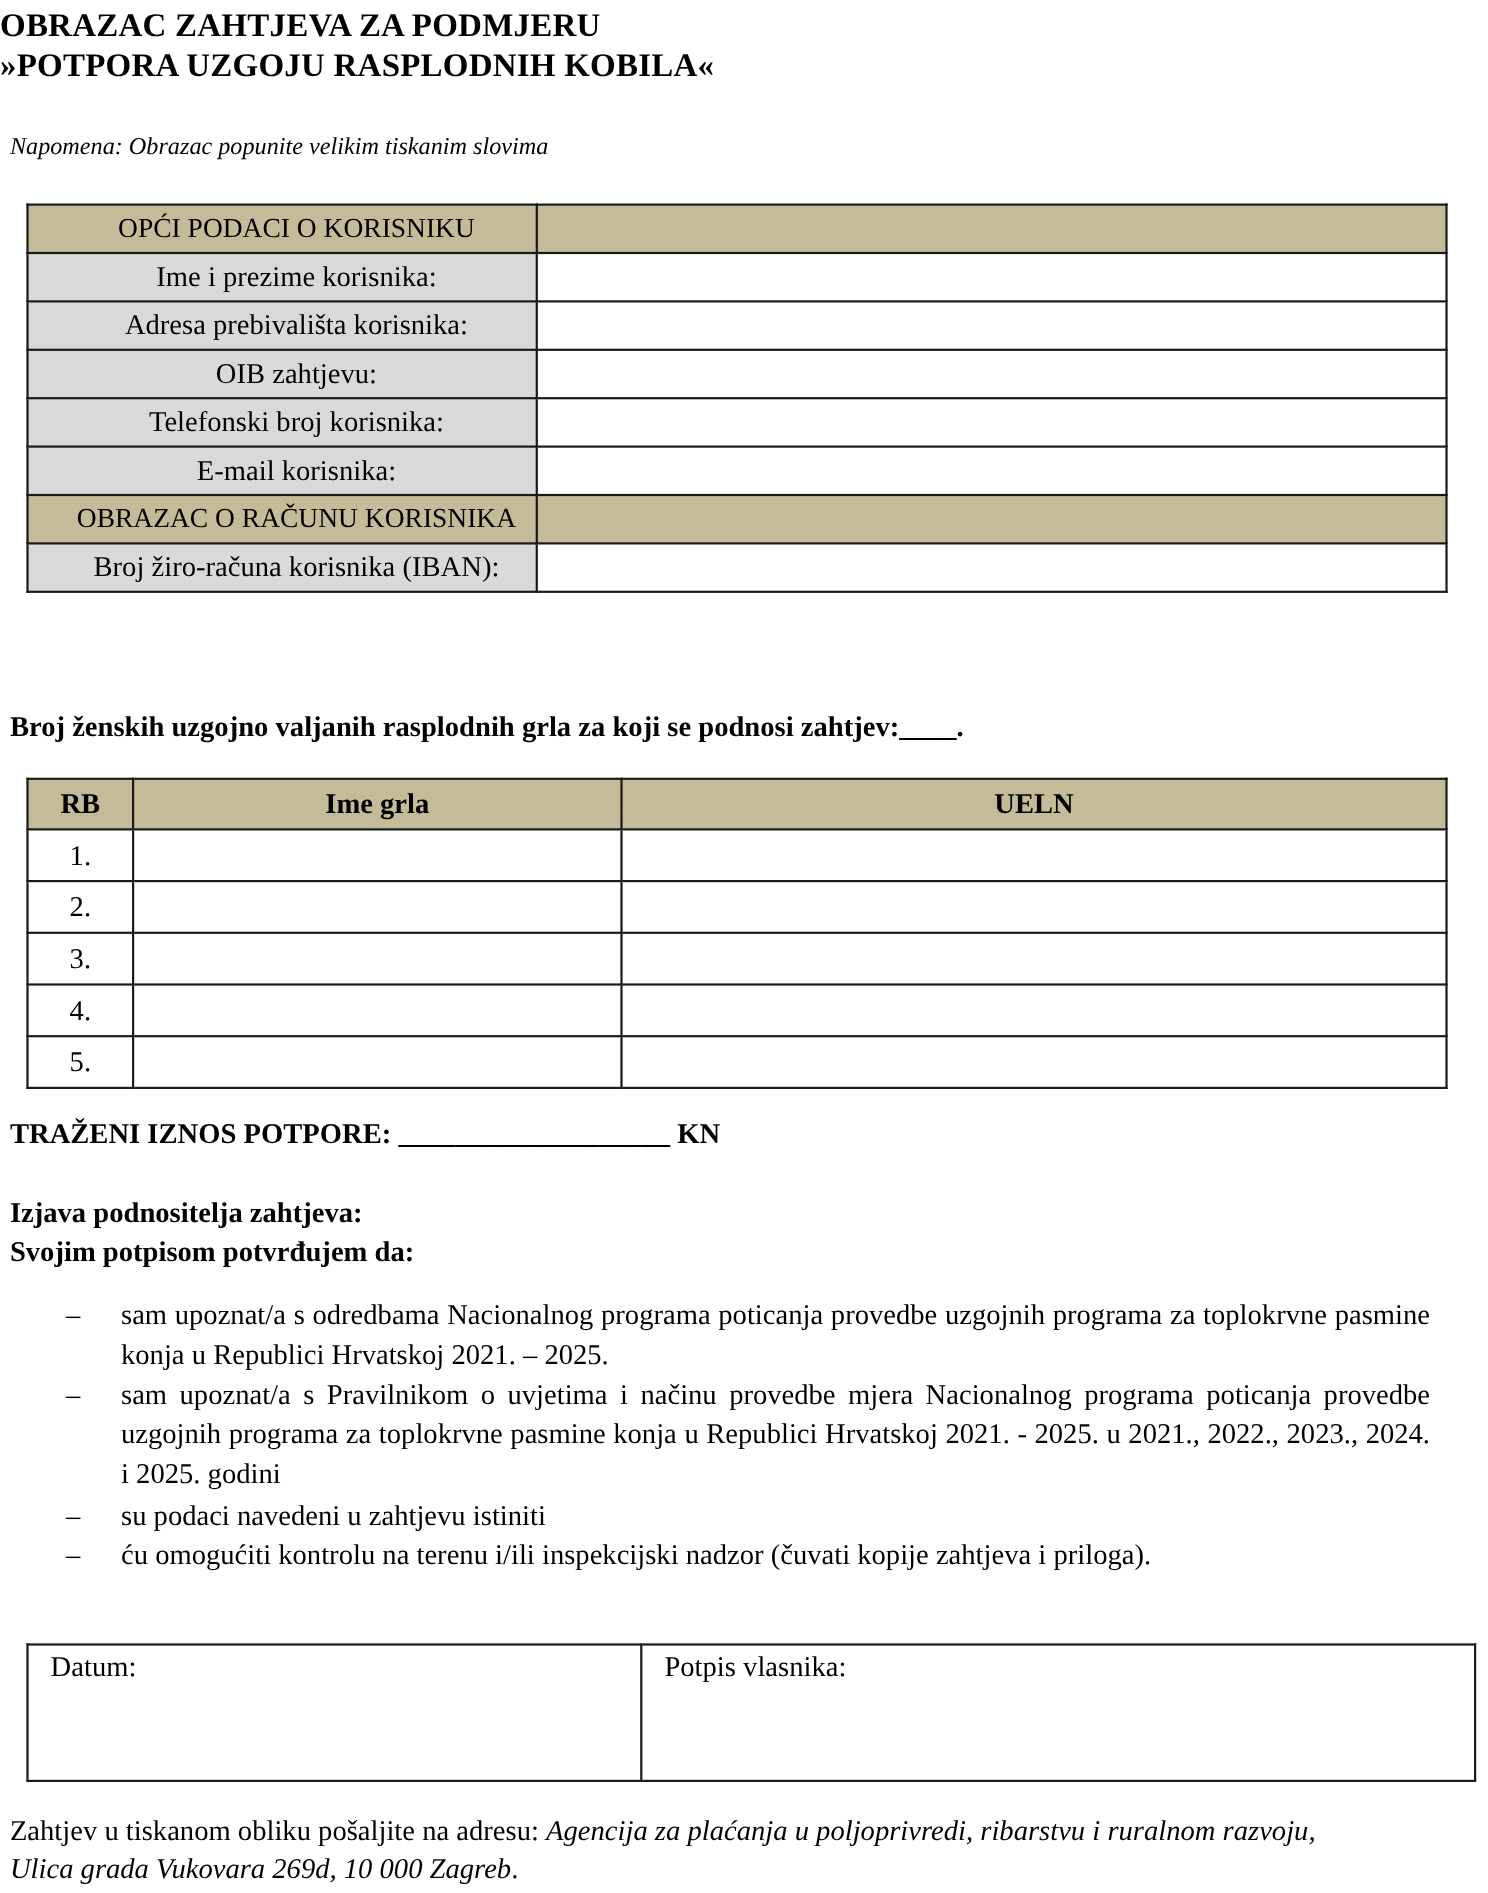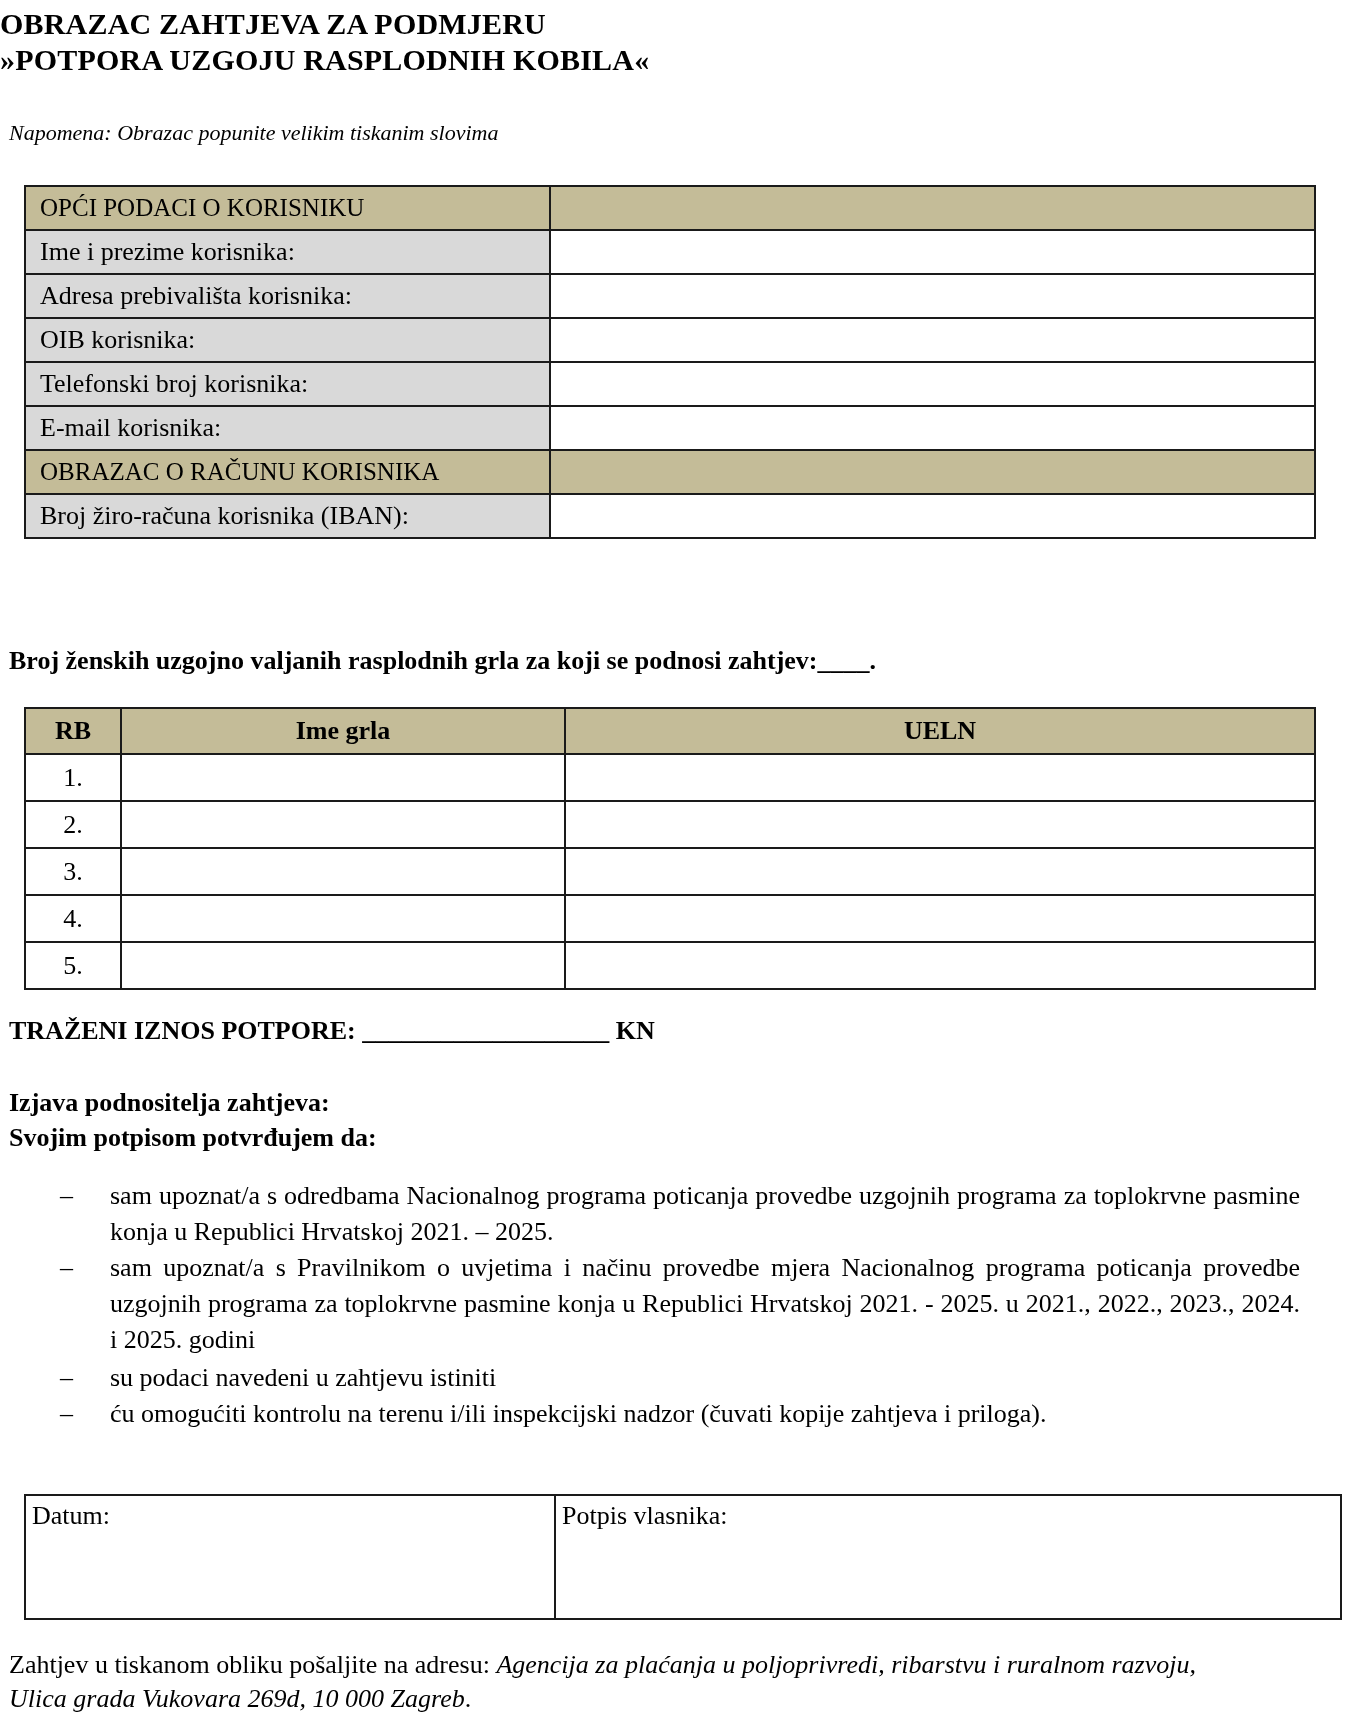--- a/index.html
+++ b/index.html
@@ -14,39 +14,39 @@
   }
   .note { left: 9px; top: 117px; font-style: italic; font-size: 22px; line-height: 32px; }
   .para { font-size: 26px; line-height: 32px; white-space: nowrap; font-weight: bold; }
 
   table { border-collapse: collapse; position: absolute; }
   td, th { border: 2px solid #1a1a1a; padding: 0; font-size: 26px; font-weight: normal; }
 
   
   #t1 { left: 24px; top: 185px; width: 1292px; }
   #t1 td { height: 44px; box-sizing: border-box; }
-  #t1 td.lbl { width: 525px; padding-left: 14px; background: #D9D9D9; }
+  #t1 td.lbl { width: 463px; padding-left: 26px; background: #D9D9D9; text-align: center; }
   #t1 td.val { background: #ffffff; }
   #t1 tr.hdr td { background: #C4BC98; }
   #t1 tr.hdr td.lbl { font-size: 25px; }
 
   
   #t2 { left: 24px; top: 707px; width: 1292px; }
   #t2 th { background: #C4BC98; font-weight: bold; height: 44px; text-align: center; font-size: 26px; margin-top: 23px; }
   #t2 td { height: 45px; background: #fff; }
   #t2 td.rb { width: 94px; text-align: center; }
   #t2 td.name { width: 442px; }
 
   .bullets { left: 0; top: 1178px; width: 1300px; }
   .bullet-row { position: relative; padding-left: 110px; font-size: 26px; line-height: 36px; text-align: justify; width: 1190px; }
   .bullet-row .dash { position: absolute; left: 60px; top: 0; }
 
   
   #t3 { left: 24px; top: 1494px; width: 1318px; }
-  #t3 td { height: 114px; vertical-align: top; padding: 4px 6px; font-size: 26px; line-height: 32px; border-radius: 21px; }
+  #t3 td { height: 114px; vertical-align: top; padding: 4px 20px; font-size: 26px; line-height: 32px; border-radius: 21px; }
   #t3 td.date { width: 516px; }
 
   .footer { left: 9px; top: 1648px; font-size: 26px; line-height: 34px; width: 1330px; }
   .footer i { font-style: italic; }
 </style>
 </head>
 <body>
 
 <div class="abs title" style="top:6px;">OBRAZAC ZAHTJEVA ZA PODMJERU</div>
 <div class="abs title" style="top:42px;">»POTPORA UZGOJU RASPLODNIH KOBILA«</div>
@@ -60,21 +60,21 @@
     </tr>
     <tr>
       <td class="lbl">Ime i prezime korisnika:</td>
       <td class="val"></td>
     </tr>
     <tr>
       <td class="lbl">Adresa prebivališta korisnika:</td>
       <td class="val"></td>
     </tr>
     <tr>
-      <td class="lbl">OIB korisnika:</td>
+      <td class="lbl">OIB zahtjevu:</td>
       <td class="val"></td>
     </tr>
     <tr>
       <td class="lbl">Telefonski broj korisnika:</td>
       <td class="val"></td>
     </tr>
     <tr>
       <td class="lbl">E-mail korisnika:</td>
       <td class="val"></td>
     </tr>

